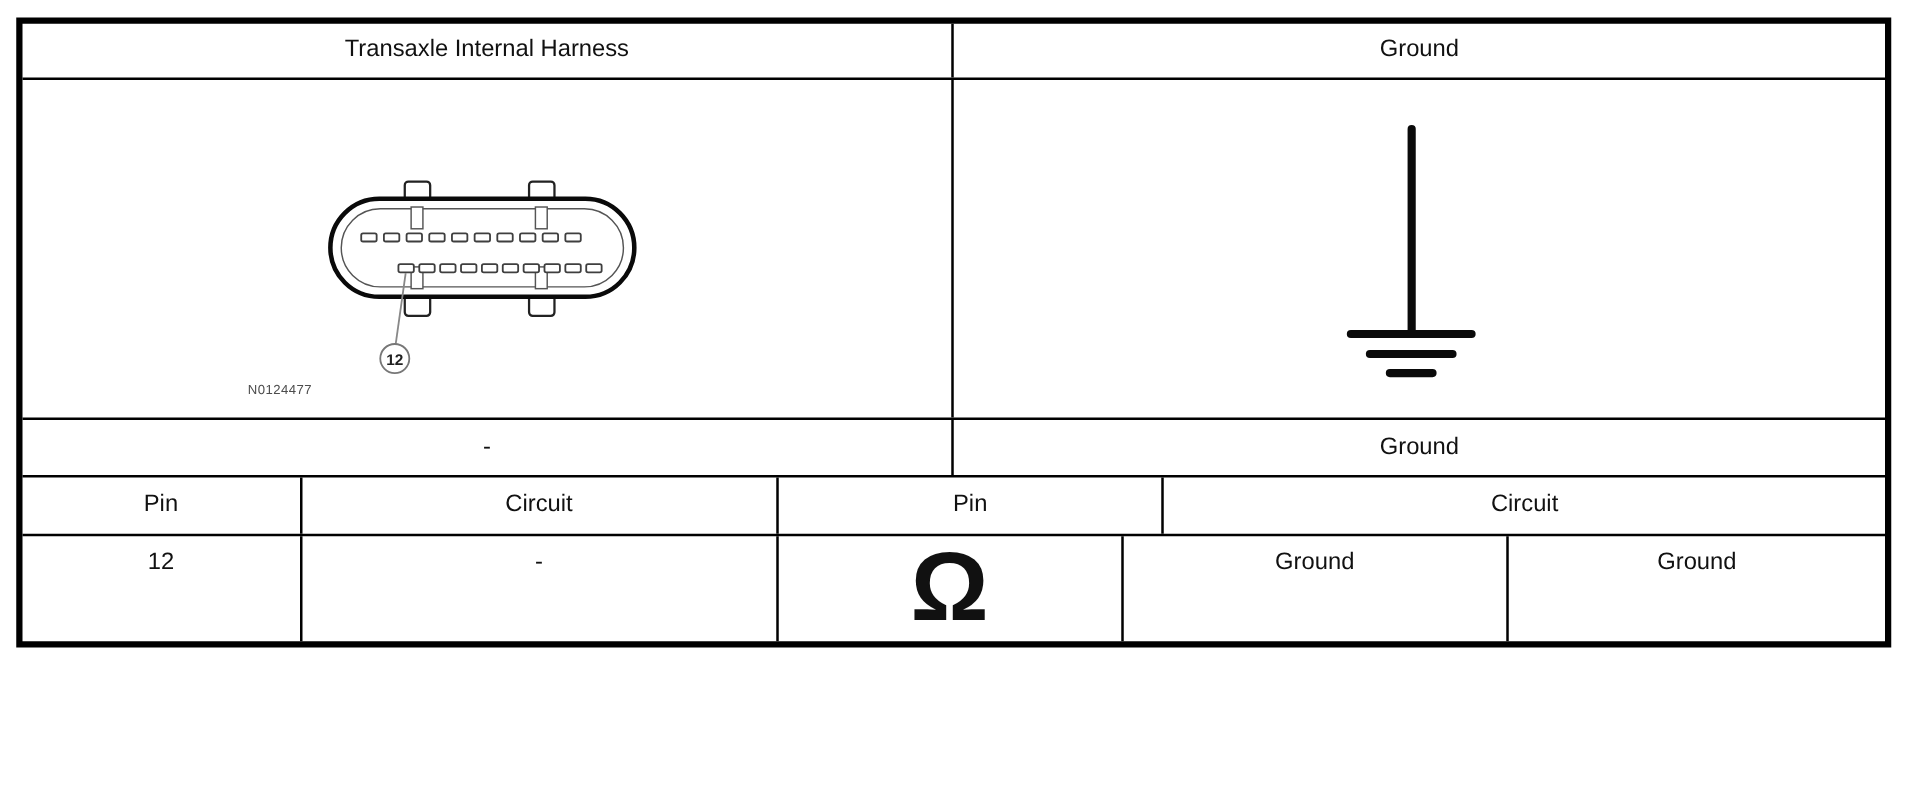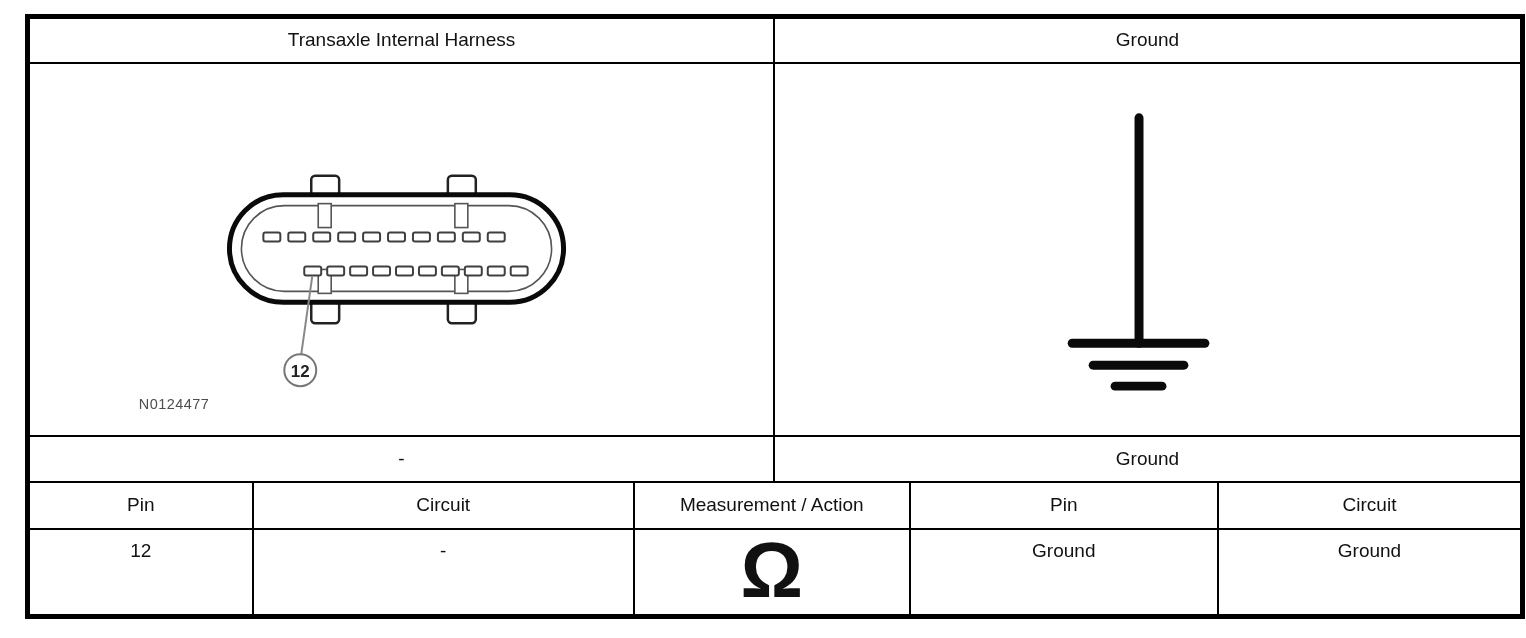--- a/index.html
+++ b/index.html
@@ -1,21 +1,21 @@
 <!DOCTYPE html>
 <html><head>
 <meta charset="utf-8">
 <style>
   * { margin:0; padding:0; box-sizing:border-box; }
   html,body { background:#ffffff; }
   body { font-family:"Liberation Sans", sans-serif; color:#111; }
   .stage { position:relative; width:1526px; height:638px; background:#fff; overflow:hidden; }
   .frame {
-    position:absolute; left:13px; top:14px; width:1500px; height:605px;
-    border:5px solid #000; display:flex; flex-direction:column; background:#fff;margin-left:12px;
+    position:absolute; left:13px; top:14px; width:1500px; height:504px;
+    border:5px solid #000; display:flex; flex-direction:column; background:#fff;
   }
   .row { display:flex; width:100%; }
   .row.bline { border-bottom:2px solid #000; }
   .r1 { height:45px; }
   .r2 { flex:1; min-height:0; }
   .r3 { height:46px; }
   .r4 { height:47px;justify-content:center; }
   .r5 { height:84px; }
   .cell { display:flex; align-items:center; justify-content:center; overflow:hidden; }
   .vline { border-right:2px solid #000; }
@@ -103,21 +103,20 @@
     </div>
 
     <div class="row bline r3">
       <div class="cell half vline t">-</div>
       <div class="cell grow t">Ground</div>
     </div>
 
     <div class="row bline r4">
       <div class="cell c1 vline t">Pin</div>
       <div class="cell c2 vline t">Circuit</div>
-      <div class="cell c3 vline t">Measurement / Action</div>
       <div class="cell c4 vline t">Pin</div>
       <div class="cell c5 t">Circuit</div>
     </div>
 
     <div class="row r5">
       <div class="cell c1 vline t top-align">12</div>
       <div class="cell c2 vline t top-align">-</div>
       <div class="cell c3 vline omega-cell">
         <span class="omega">Ω</span>
       </div>

